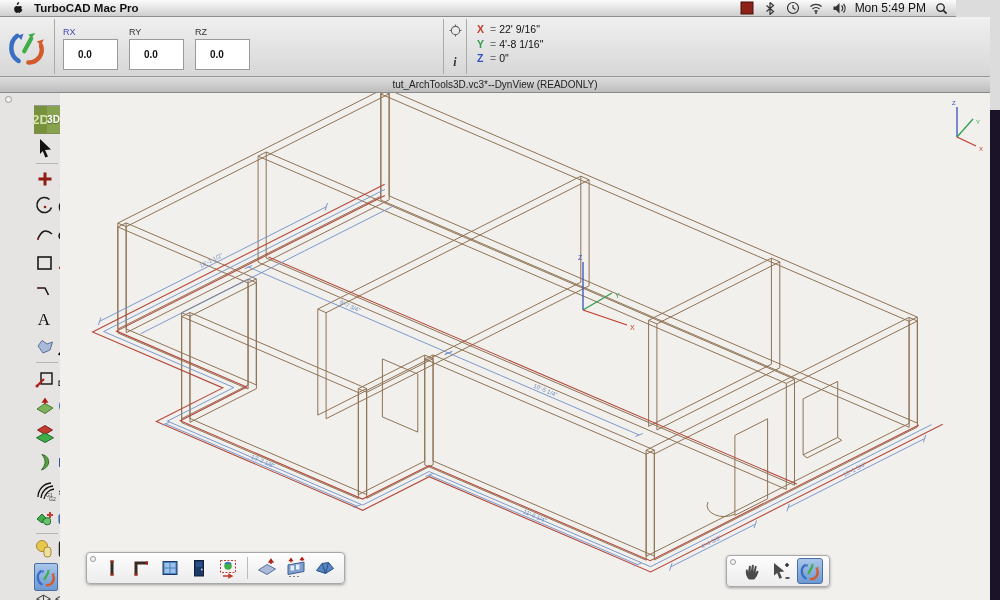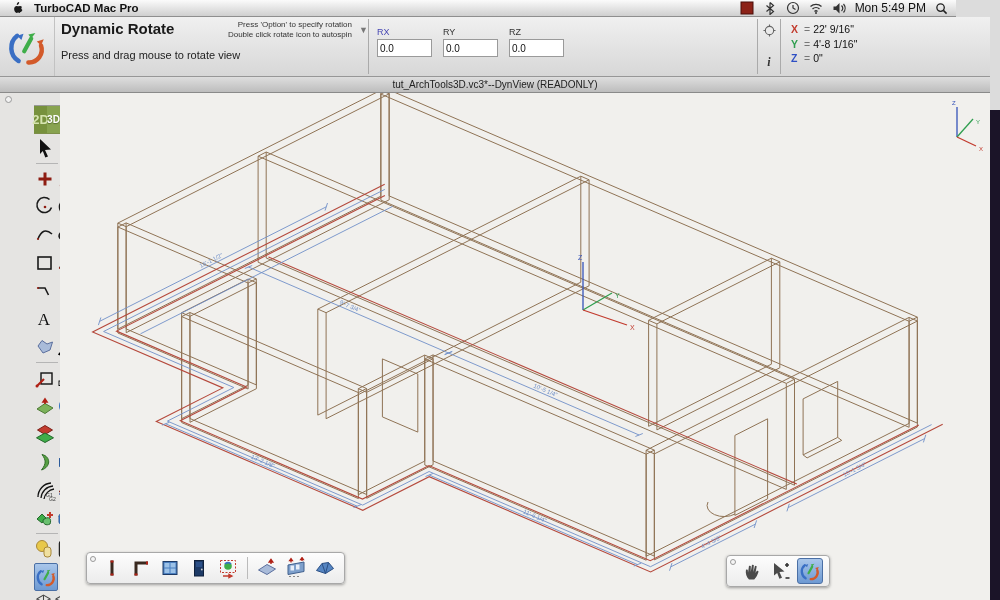--- a/index.html
+++ b/index.html
@@ -26,22 +26,22 @@
   .tb-row1 { display:flex; }
   .tb-title { font-size:15px; font-weight:bold; color:#1a1a1a; }
   .tb-hints { margin-left:auto; text-align:right; font-size:8px; color:#333; line-height:10px; padding-right:12px;}
   .tb-dd { position:absolute; right:0; top:8px; font-size:9px; color:#777; }
   .tb-status { font-size:11px; color:#222; margin-top:9px; }
   .tb-sep { width:1px; background:#aaa; margin:2px 0; }
   .tb-fields { width:388px; display:flex; gap:11px; padding:10px 0 0 8px; }
   .tb-field-group { display:flex; flex-direction:column; }
   .tb-field-label { font-size:9px; color:#333; margin-bottom:2px; }
   .tb-field-label.blue { color:#4747b4; }
-  .tb-field-group input { width:55px; height:18px; font-size:10px; padding:1px 2px;
-    border:1px solid #9a9a9a; background:#fff; color:#111; font-family:"Liberation Sans",sans-serif;}
+  .tb-field-group input { width:55px; height:31px; font-size:10px; padding:1px 14px;
+    border:1px solid #9a9a9a; background:#fff; color:#111; font-family:"Liberation Sans",sans-serif;font-weight:bold;}
   .tb-misc { width:22px; display:flex; flex-direction:column; align-items:center; justify-content:space-between; padding:7px 0 6px 0;}
   .tb-info { font-family:"Liberation Serif",serif; font-style:italic; font-weight:bold; font-size:12px; color:#333;}
   .tb-coords { padding:5px 0 0 10px; font-size:10.5px; line-height:14.5px; color:#111; }
   .tb-coords b { display:inline-block; width:10px; font-weight:bold; }
   .tb-coords .eq { color:#777; padding:0 3px; }
 
   
   .titlebar { position:absolute; left:0; top:77px; width:990px; height:16px;
     background:linear-gradient(#dedede,#bdbdbd); border-bottom:1px solid #8a8a8a;
     text-align:center; font-size:10px; color:#222; line-height:16px; }
@@ -137,31 +137,20 @@
   <div class="tb-icon" id="tb-rotate-icon">
       <svg width="42" height="42" viewBox="0 0 30 30">
  <path d="M9,25 A11,11 0 0 1 8,7" fill="none" stroke="#3a6fc4" stroke-width="3.2" stroke-linecap="round"></path>
  <path d="M8,7 l4.5,-1.5 -1.5,4.5 z" fill="#3a6fc4"></path>
  <path d="M13,18 L18,9" stroke="#3fae49" stroke-width="3" stroke-linecap="round"></path>
  <path d="M18,9 l3,-4 -5,1 z" fill="#3fae49"></path>
  <path d="M16,26 A9,9 0 0 0 25,14" fill="none" stroke="#d35a2a" stroke-width="3.2" stroke-linecap="round"></path>
  <path d="M25,14 l2,-4.5 -5,1.5 z" fill="#d35a2a"></path>
       </svg>
     </div>
-  <div class="tb-main">
-    <div class="tb-row1">
-      <span class="tb-title">Dynamic Rotate</span>
-      <span class="tb-hints">
-        <span style="display:block">Press 'Option' to specify rotation</span>
-        <span style="display:block">Double click rotate icon to autospin</span>
-      </span>
-    </div>
-    <span class="tb-dd">▼</span>
-    <div class="tb-status">Press and drag mouse to rotate view</div>
-  </div>
   <div class="tb-sep"></div>
   <div class="tb-fields" id="tb-fields">
       <div class="tb-field-group">
         <span class="tb-field-label blue">RX</span>
   <input value="0.0" readonly="" style="">
       </div>
       <div class="tb-field-group">
         <span class="tb-field-label">RY</span>
   <input value="0.0" readonly="" style="">
       </div>

